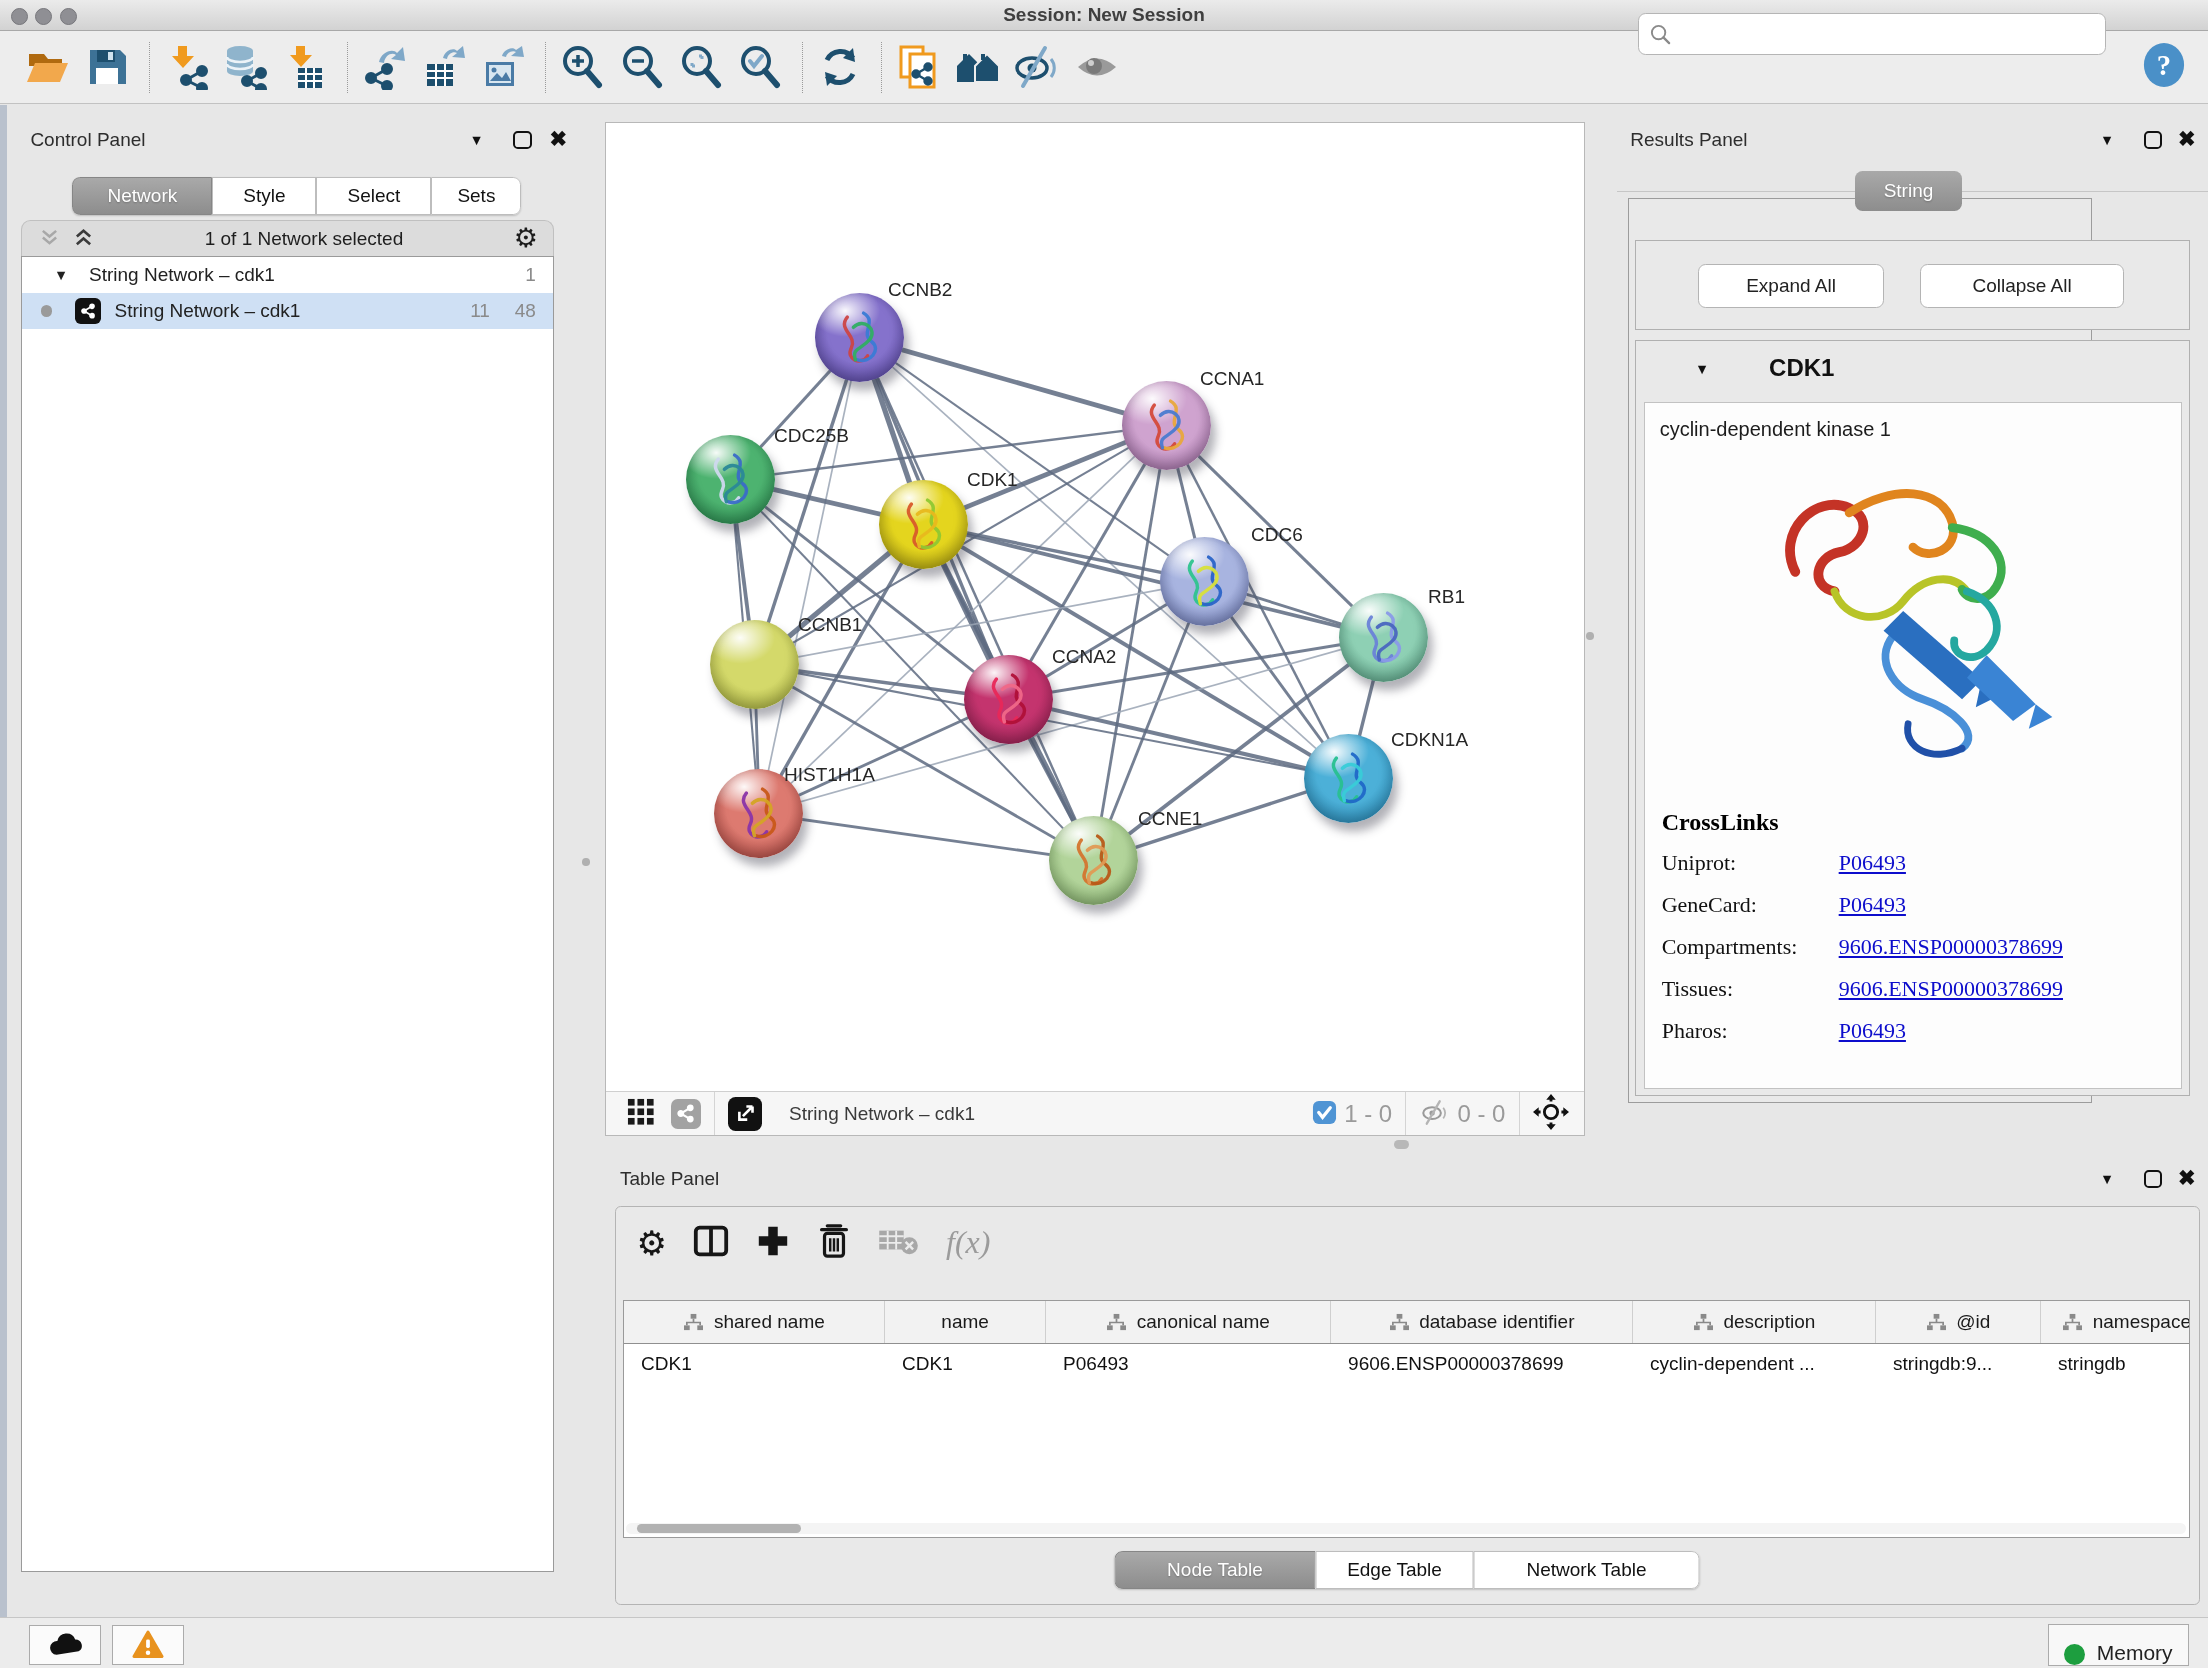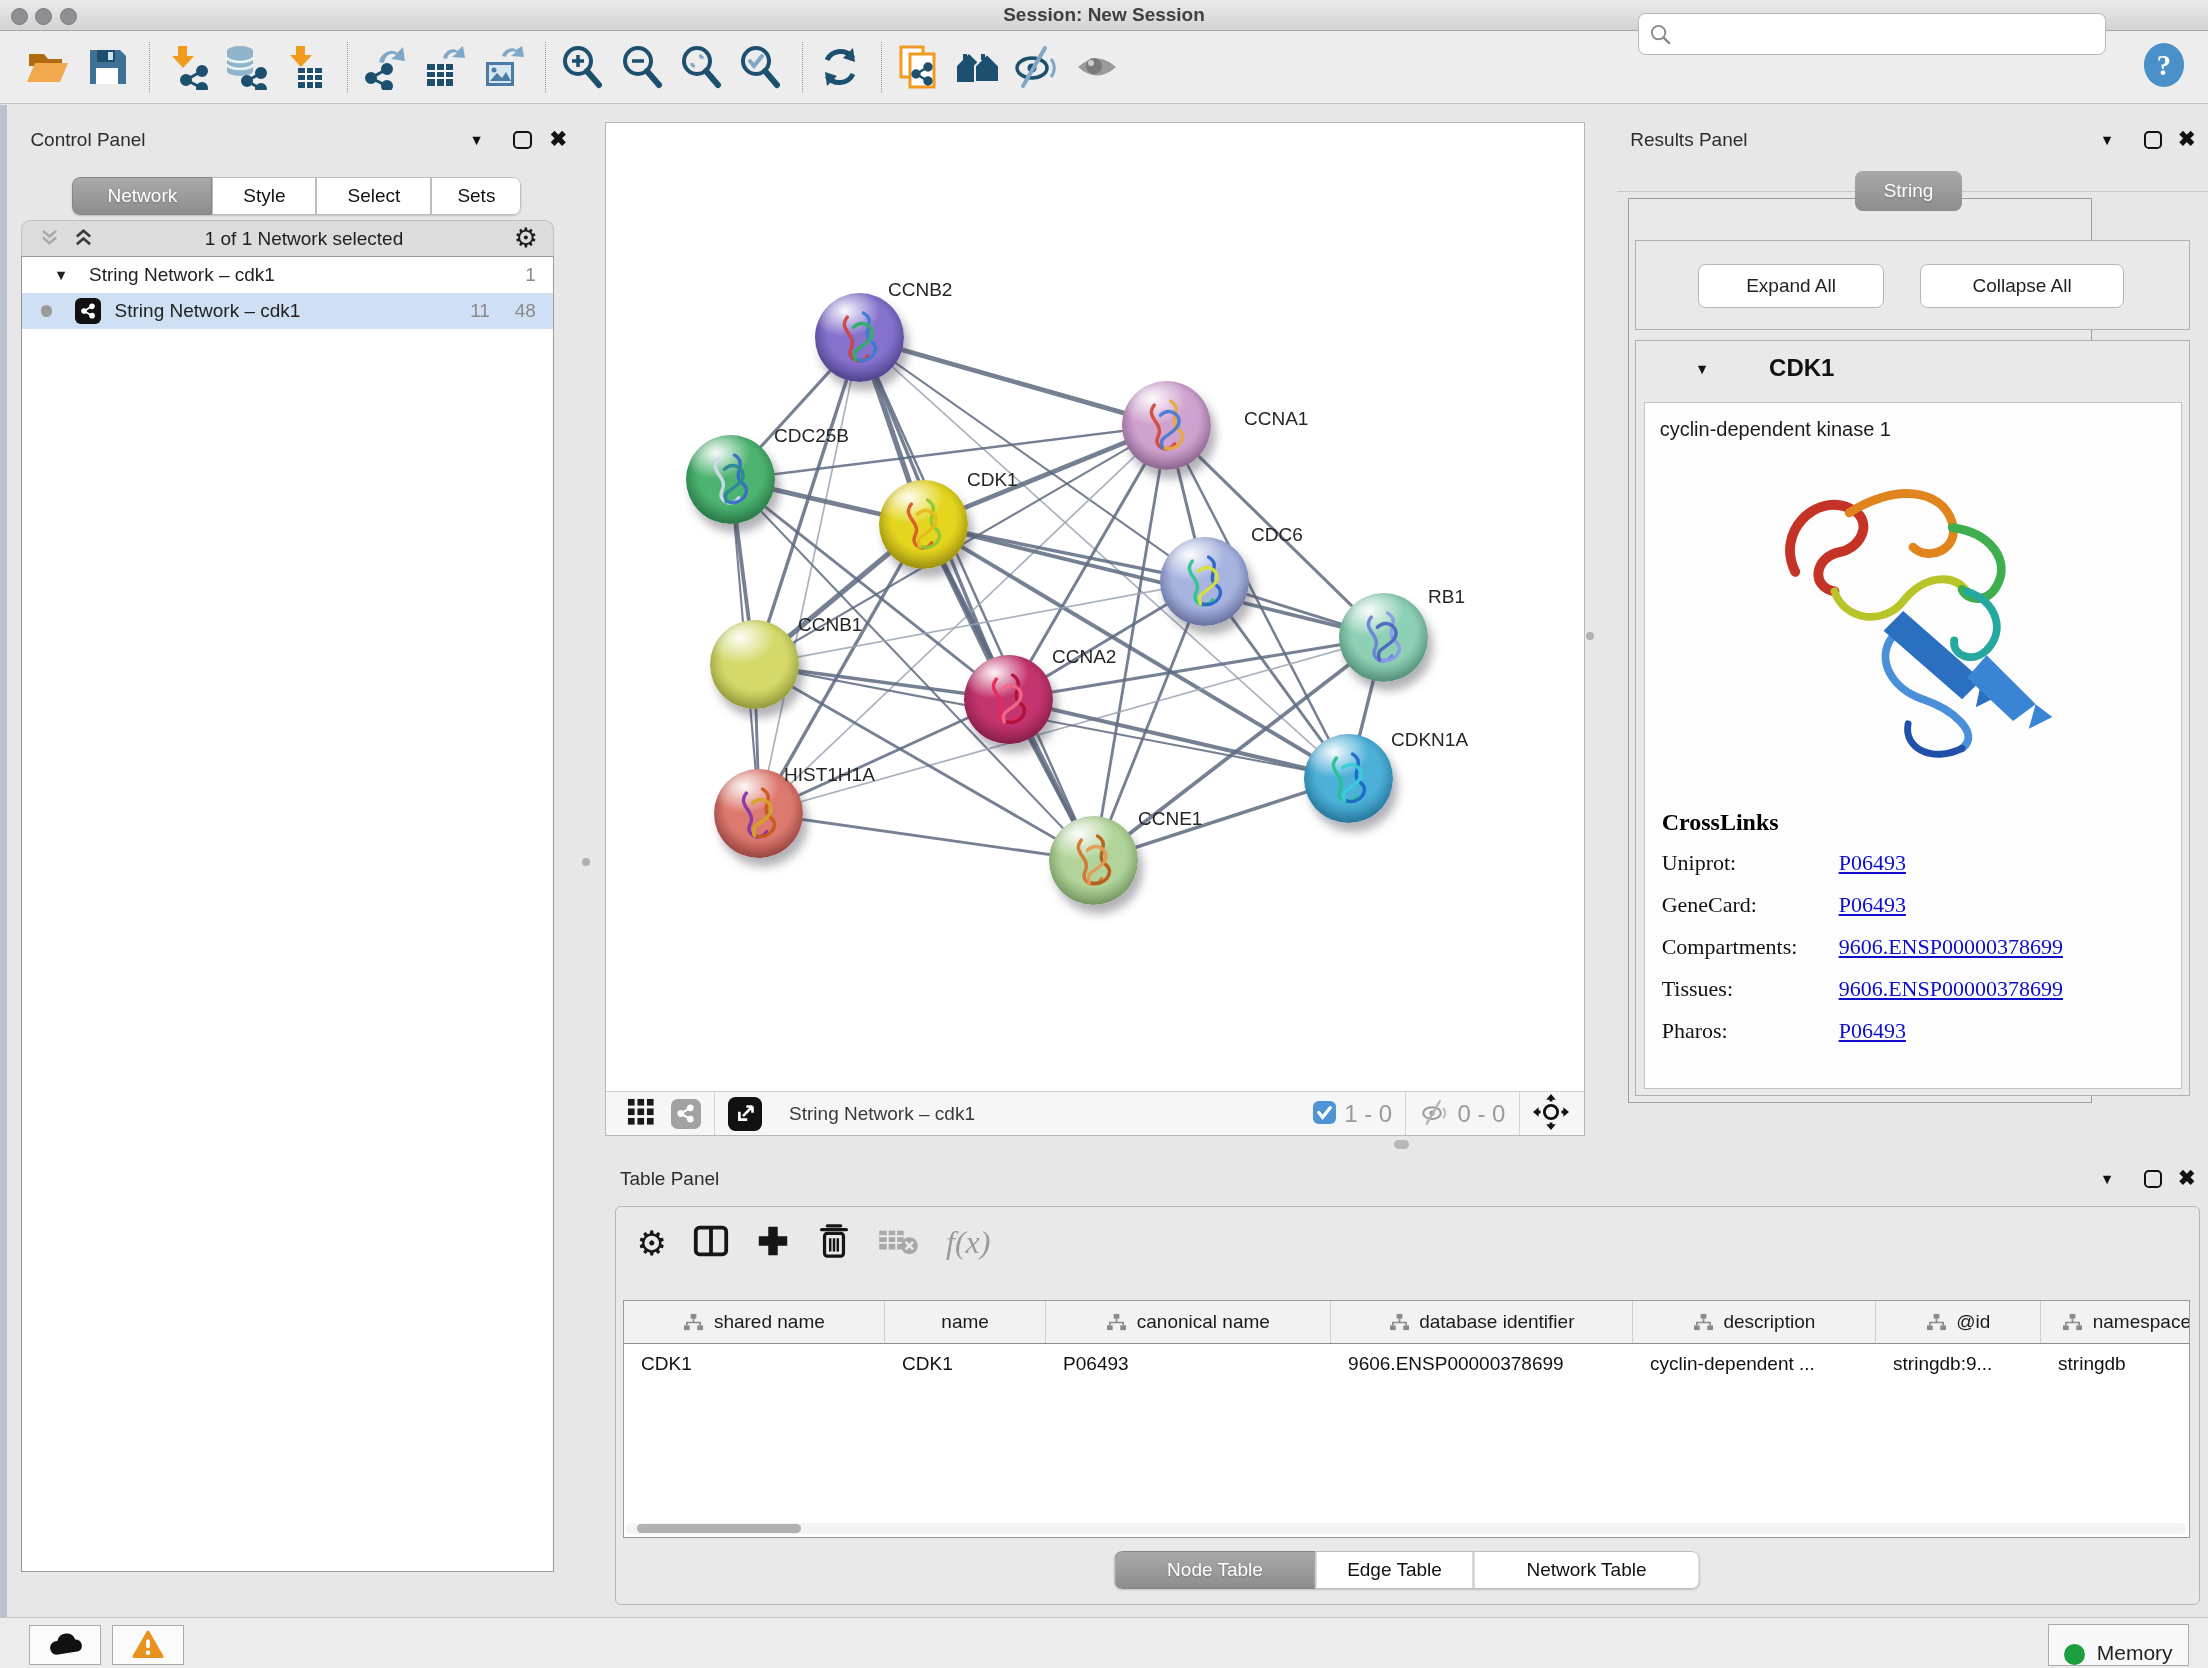--- a/index.html
+++ b/index.html
@@ -418,21 +418,21 @@
           </svg>
         </div>
         <div class="nlabel" style="left: 282px; top: 156px;">CCNB2</div>
         <div class="node" style="left: 516px; top: 258px; background: radial-gradient(60% 45% at 34% 20%, rgba(255, 255, 255, 0.95), rgba(255, 255, 255, 0) 65%), radial-gradient(circle at 50% 42%, rgb(207, 163, 207) 48%, rgb(143, 92, 148) 96%); box-shadow: rgba(50, 50, 65, 0.38) 4.8px 8.6px 9.5px, rgba(0, 0, 0, 0.22) 0px -5.7px 13.3px inset;">
           <svg width="65" height="65" viewBox="0 0 48 64">
             <path d="M12,12 C2,24 22,30 16,42 C10,54 26,60 32,50" stroke="#d44a3a" stroke-width="3.4" fill="none" stroke-linecap="round" opacity="0.95"></path>
             <path d="M28,8 C42,16 24,28 36,36 C46,44 34,58 22,54" stroke="#e8a83c" stroke-width="3.4" fill="none" stroke-linecap="round" opacity="0.95"></path>
             <path d="M18,22 C28,12 42,24 34,34 C26,44 16,42 20,54" stroke="#4a7bd0" stroke-width="3.4" fill="none" stroke-linecap="round" opacity="0.95"></path>
           </svg>
         </div>
-        <div class="nlabel" style="left: 638px; top: 245px; margin-top: 40px;">CCNA1</div>
+        <div class="nlabel" style="left: 594px; top: 245px;">CCNA1</div>
         <div class="node" style="left: 80px; top: 312px; background: radial-gradient(60% 45% at 34% 20%, rgba(255, 255, 255, 0.95), rgba(255, 255, 255, 0) 65%), radial-gradient(circle at 50% 42%, rgb(77, 179, 112) 48%, rgb(30, 122, 68) 96%); box-shadow: rgba(50, 50, 65, 0.38) 4.8px 8.6px 9.5px, rgba(0, 0, 0, 0.22) 0px -5.7px 13.3px inset;">
           <svg width="65" height="65" viewBox="0 0 48 64">
             <path d="M12,12 C2,24 22,30 16,42 C10,54 26,60 32,50" stroke="#cfd8ee" stroke-width="3.4" fill="none" stroke-linecap="round" opacity="0.95"></path>
             <path d="M28,8 C42,16 24,28 36,36 C46,44 34,58 22,54" stroke="#3a6bc8" stroke-width="3.4" fill="none" stroke-linecap="round" opacity="0.95"></path>
             <path d="M18,22 C28,12 42,24 34,34 C26,44 16,42 20,54" stroke="#2a8898" stroke-width="3.4" fill="none" stroke-linecap="round" opacity="0.95"></path>
           </svg>
         </div>
         <div class="nlabel" style="left: 168px; top: 302px;">CDC25B</div>
         <div class="node" style="left: 273px; top: 357px; background: radial-gradient(60% 45% at 34% 20%, rgba(255, 255, 255, 0.95), rgba(255, 255, 255, 0) 65%), radial-gradient(circle at 50% 42%, rgb(228, 213, 30) 48%, rgb(156, 143, 14) 96%); box-shadow: rgba(50, 50, 65, 0.38) 4.8px 8.6px 9.5px, rgba(0, 0, 0, 0.22) 0px -5.7px 13.3px inset;">
           <svg width="65" height="65" viewBox="0 0 48 64">

